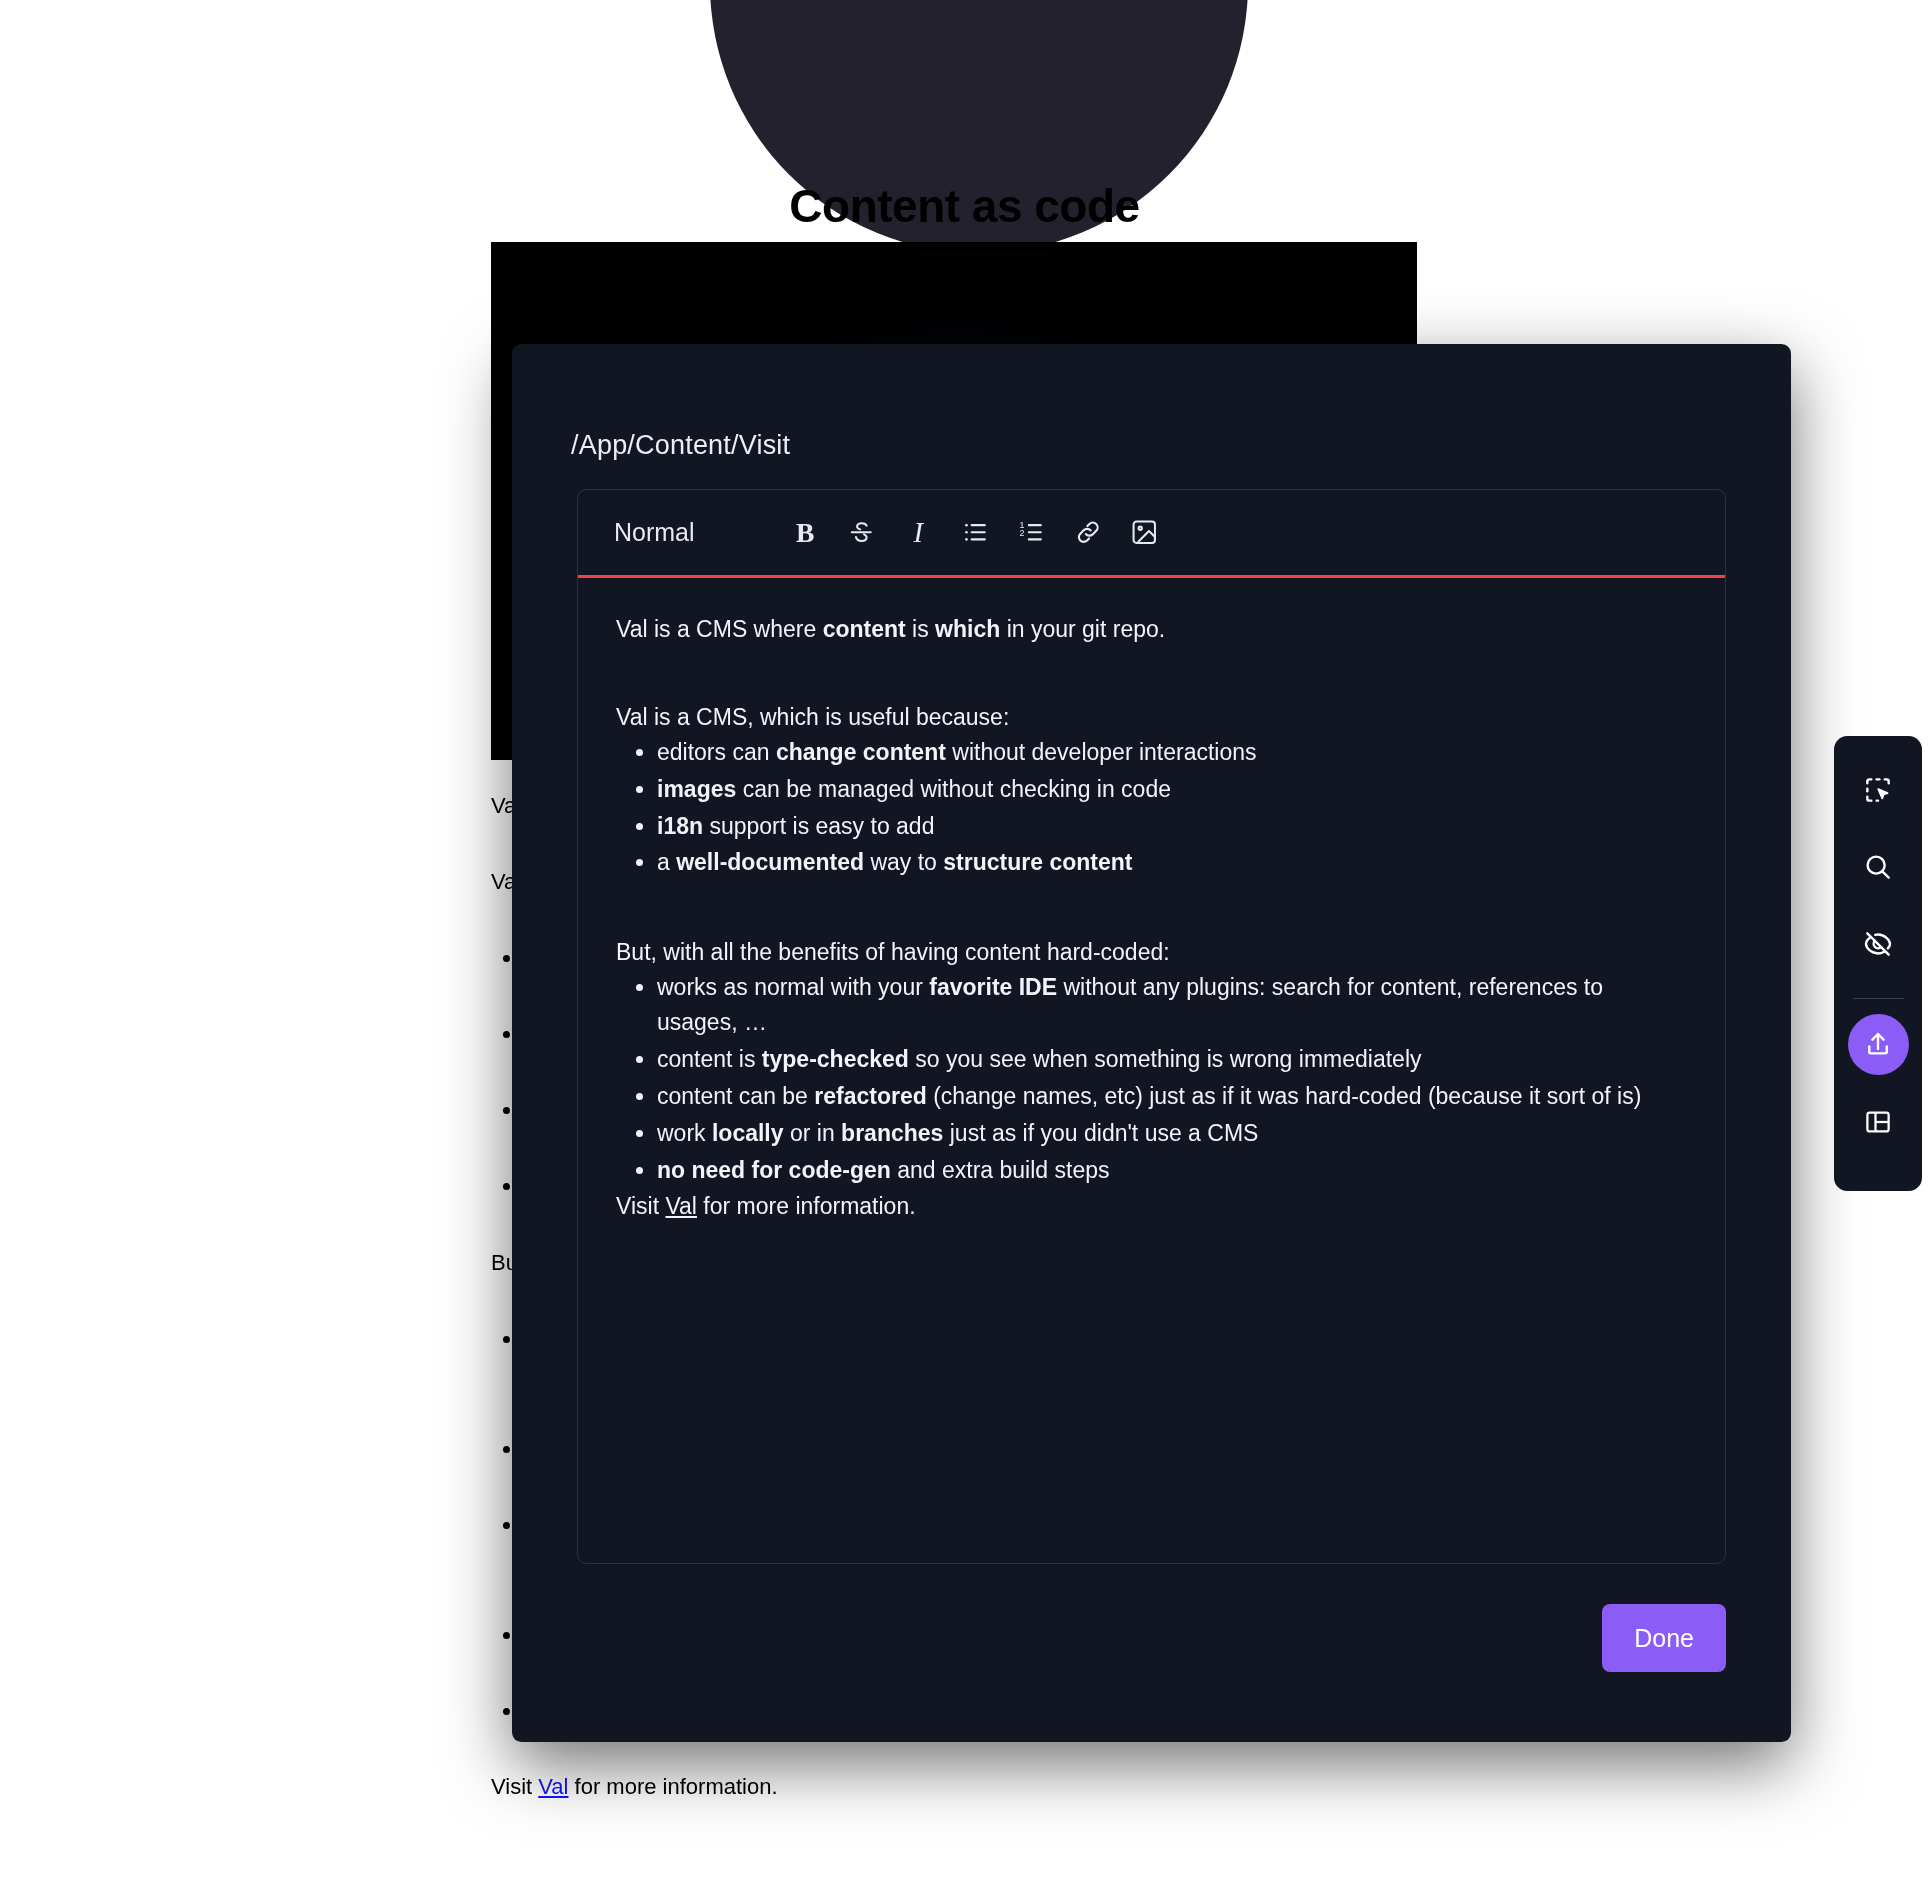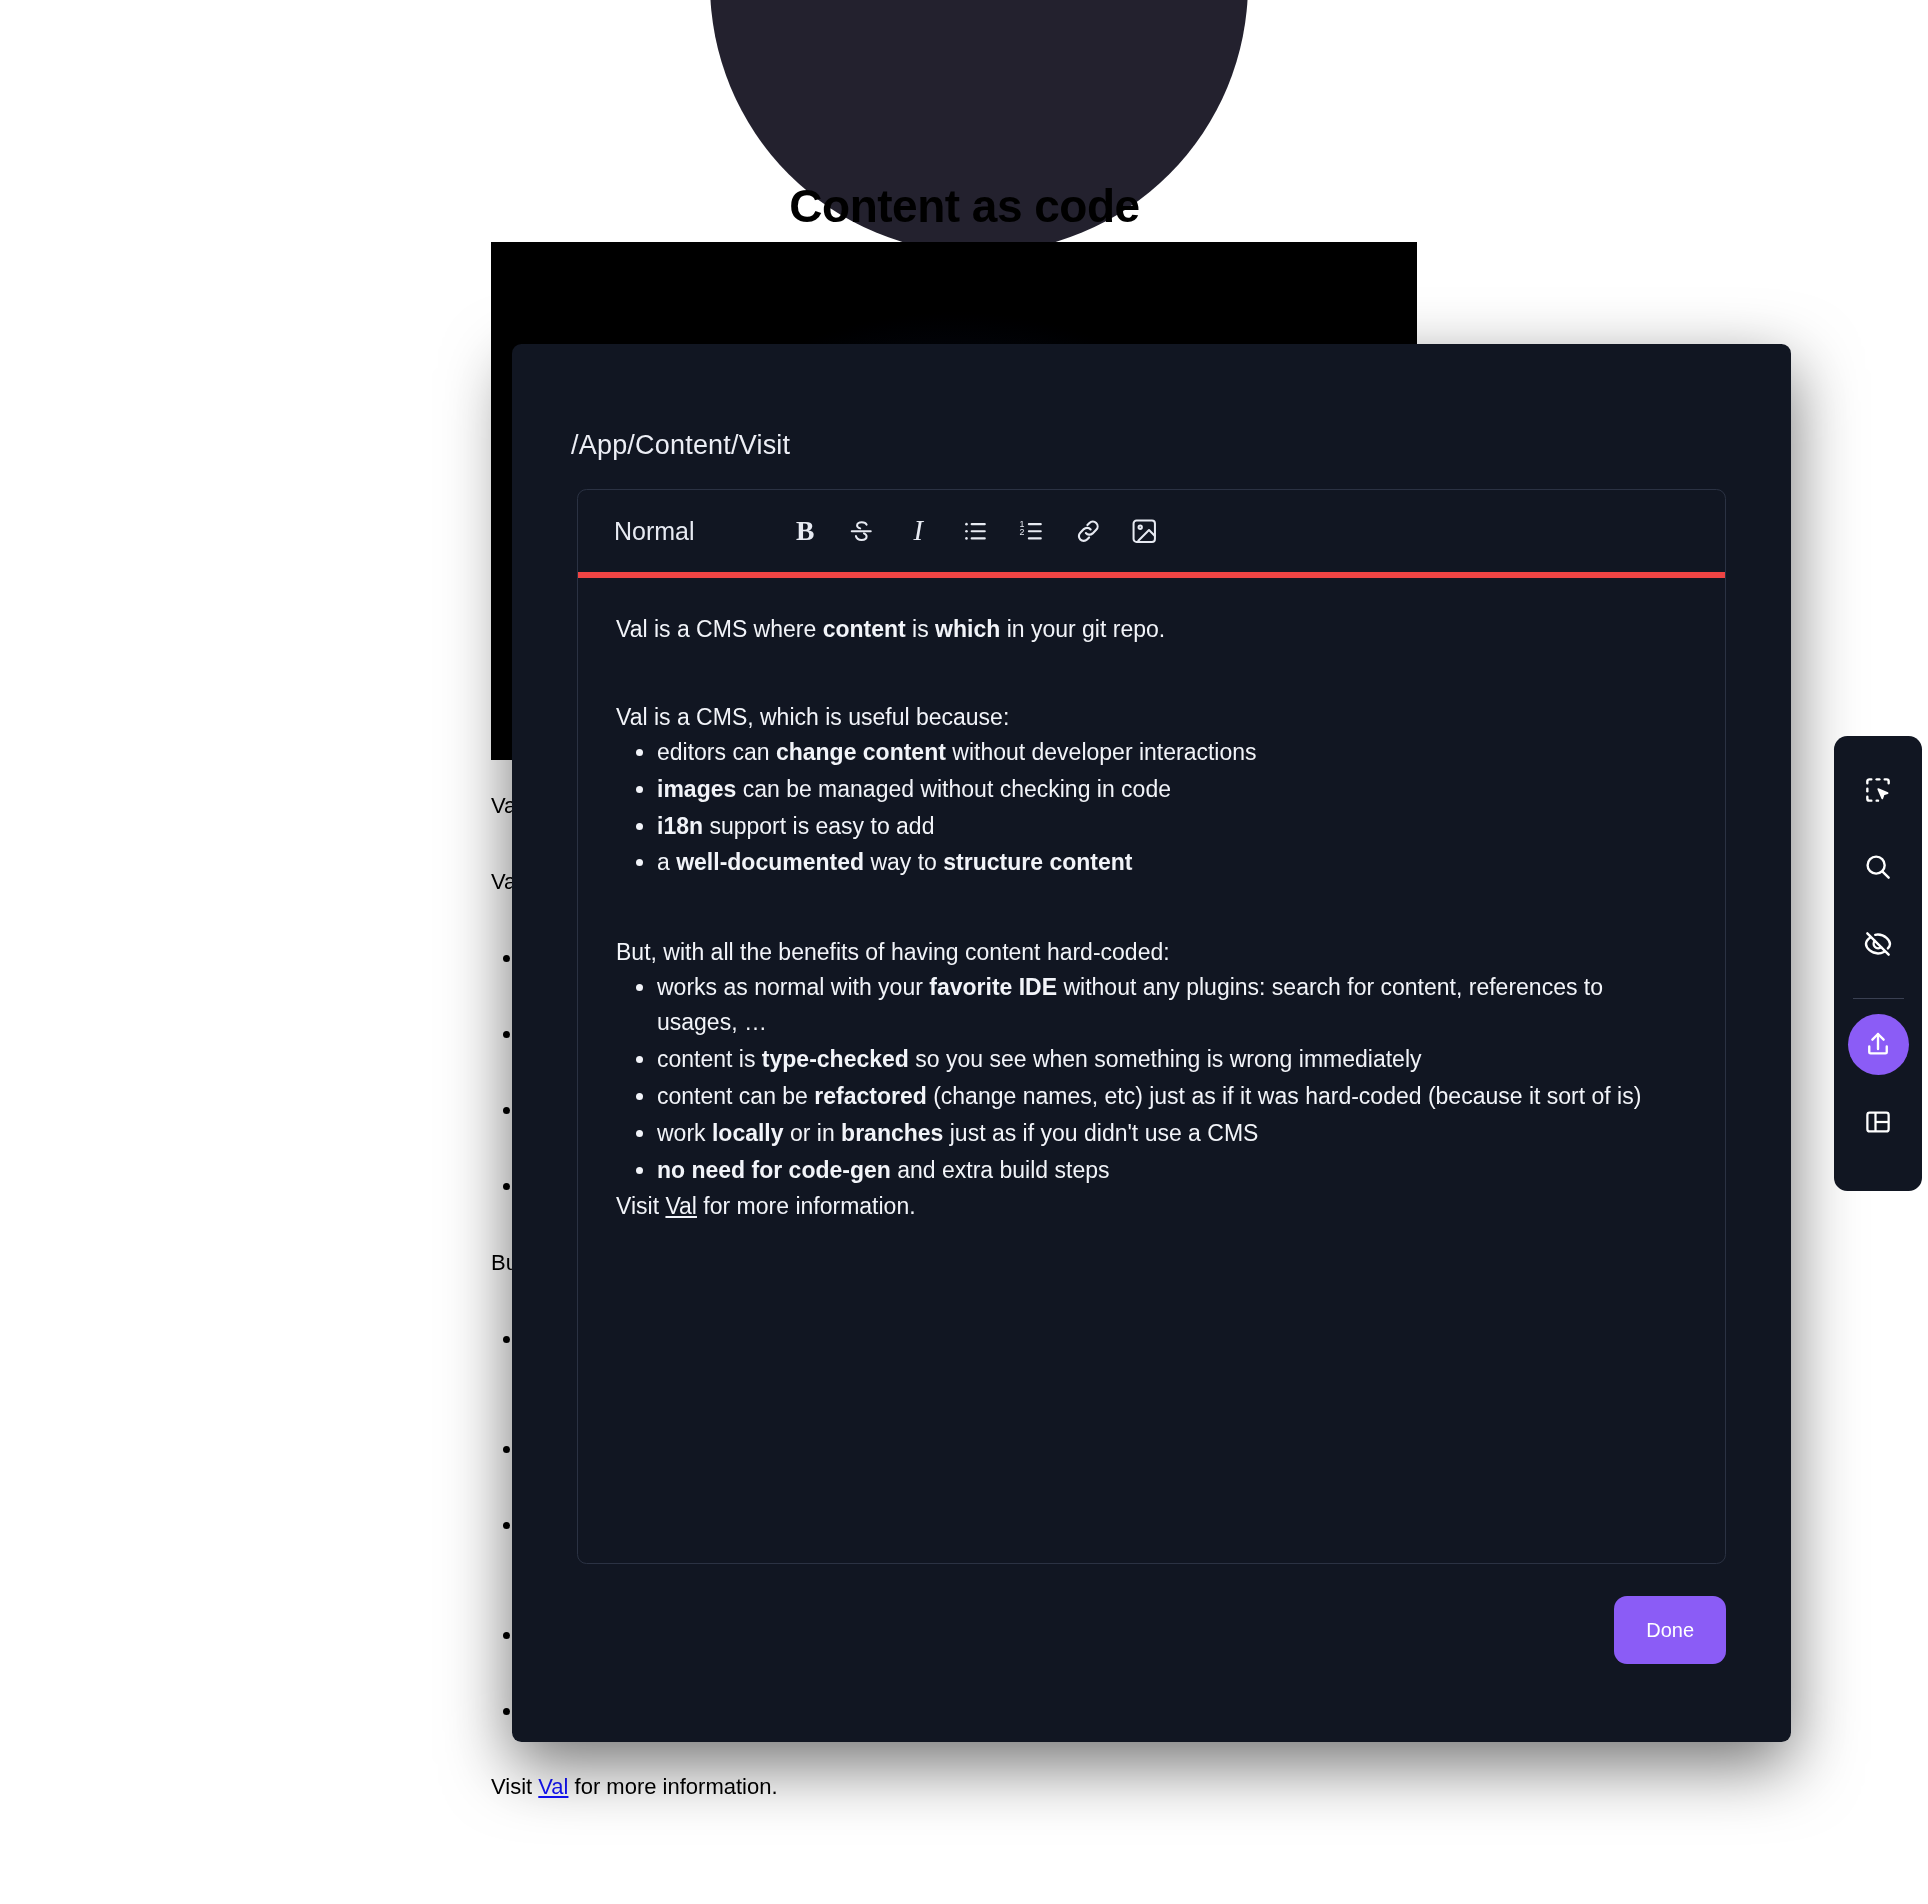--- a/index.html
+++ b/index.html
@@ -88,21 +88,21 @@
     left: 65px; top: 145px;
     width: 1149px; height: 1075px;
     border: 1px solid #2b3243;
     border-radius: 9.5px;
     background: #111622;
     overflow: hidden;
   }
 
   .editor-toolbar {
     height: 88px;
-    border-bottom: 6px solid #ef4444;
+    border-bottom: 3px solid #ef4444;
     display: flex;
     align-items: center;
     padding-left: 36px;
   }
   .tb-style {
     color: #e7eaf2;
     font-size: 25px;
     margin-right: 86px;
     cursor: pointer;
   }
@@ -126,28 +126,28 @@
   }
   .editor-body p { margin: 0 0 0 0; }
   .editor-body .spacer { height: 53px; }
   .editor-body ul { margin: 0; padding-left: 41px; }
   .editor-body li { margin: 0 0 1.9px 0; }
   .editor-body b { font-weight: bold; }
   .ed-link { text-decoration: underline; color: #f2f4f9; }
 
   .done-btn {
     position: absolute;
-    right: 65px; bottom: 78px;
+    right: 65px; bottom: 70px;
     background: #8b5cf6;
     color: #ffffff;
     border: none;
-    border-radius: 13px;
+    border-radius: 8px;
     padding: 0 32px;
     height: 68px;
-    font-size: 20px;
+    font-size: 25px;
     font-family: "Liberation Sans", sans-serif;
     cursor: pointer;
   }
 
   
   .tool-rail {
     position: absolute;
     left: 1834px; top: 736px;
     width: 88px; height: 455px;
     background: #111622;

